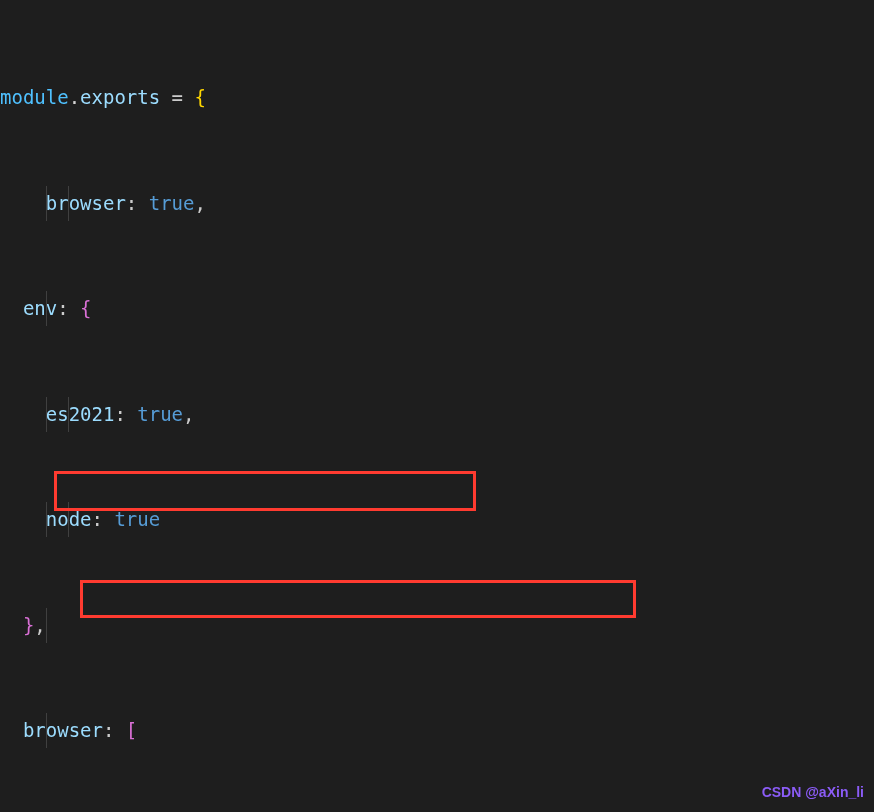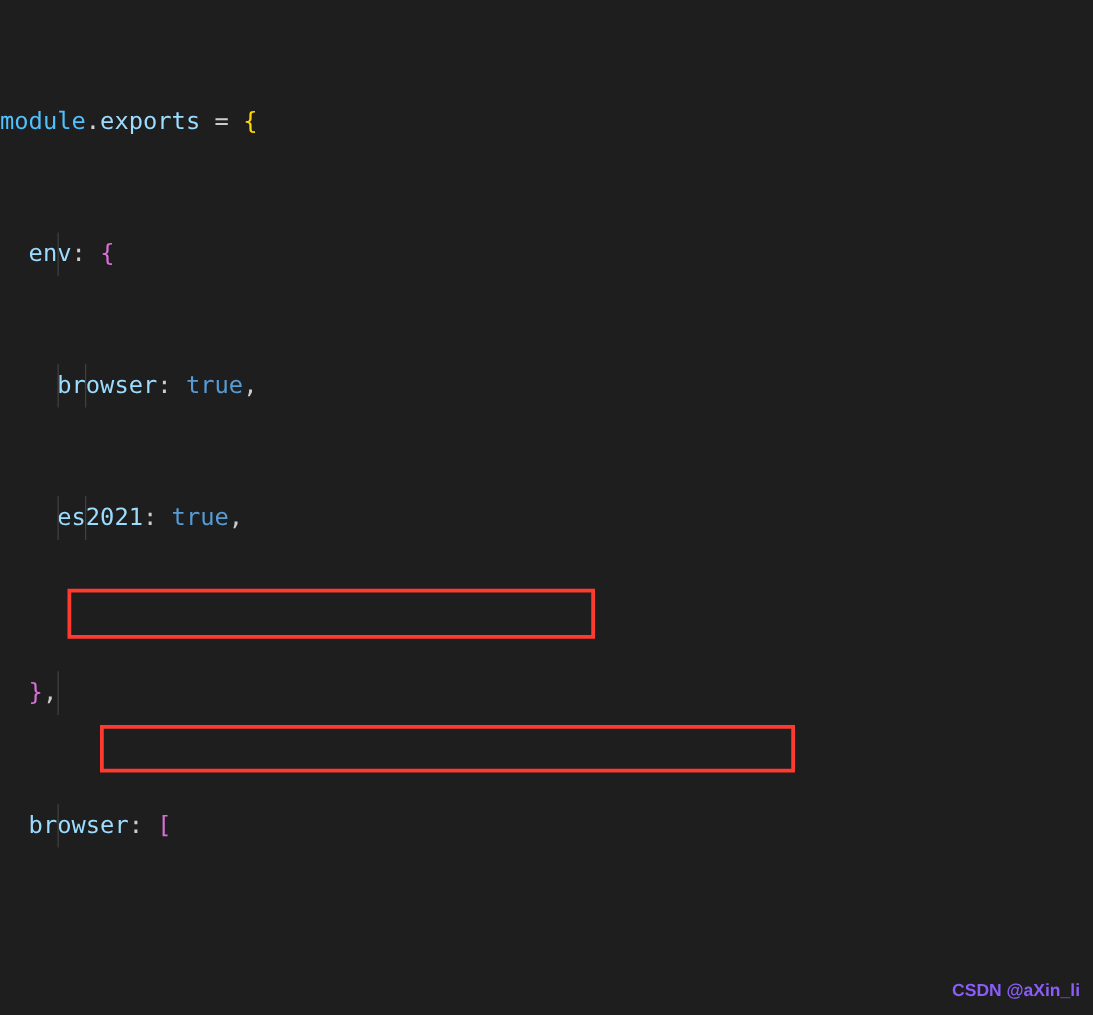--- a/index.html
+++ b/index.html
@@ -57,26 +57,27 @@
     font-weight: bold;
   }
 </style>
 </head>
 <body>
 
 <div class="editor">
 
 <div class="line"><span class="tok-var">module</span><span class="tok-dot">.</span><span class="tok-prop">exports</span><span class="tok-punct"> = </span><span class="tok-bracket1">{</span></div>
 
+<div class="line"><span class="indent-guide ig1"></span><span class="indent-guide ig2"></span>    <span class="tok-prop">browser</span><span class="tok-punct">: </span><span class="tok-keyword">true</span><span class="tok-punct">,</span></div>
+
 <div class="line"><span class="indent-guide ig1"></span>  <span class="tok-prop">env</span><span class="tok-punct">: </span><span class="tok-bracket2">{</span></div>
-
-<div class="line"><span class="indent-guide ig1"></span><span class="indent-guide ig2"></span>    <span class="tok-prop">browser</span><span class="tok-punct">: </span><span class="tok-keyword">true</span><span class="tok-punct">,</span></div>
 
 <div class="line"><span class="indent-guide ig1"></span><span class="indent-guide ig2"></span>    <span class="tok-prop">es2021</span><span class="tok-punct">: </span><span class="tok-keyword">true</span><span class="tok-punct">,</span></div>
 
+<div class="line"><span class="indent-guide ig1"></span><span class="indent-guide ig2"></span>    <span class="tok-prop">node</span><span class="tok-punct">: </span><span class="tok-keyword">true</span></div>
 
 <div class="line"><span class="indent-guide ig1"></span>  <span class="tok-bracket2">}</span><span class="tok-punct">,</span></div>
 
 <div class="line"><span class="indent-guide ig1"></span>  <span class="tok-prop">browser</span><span class="tok-punct">: </span><span class="tok-bracket2">[</span></div>
 
 
 
 
 
 

